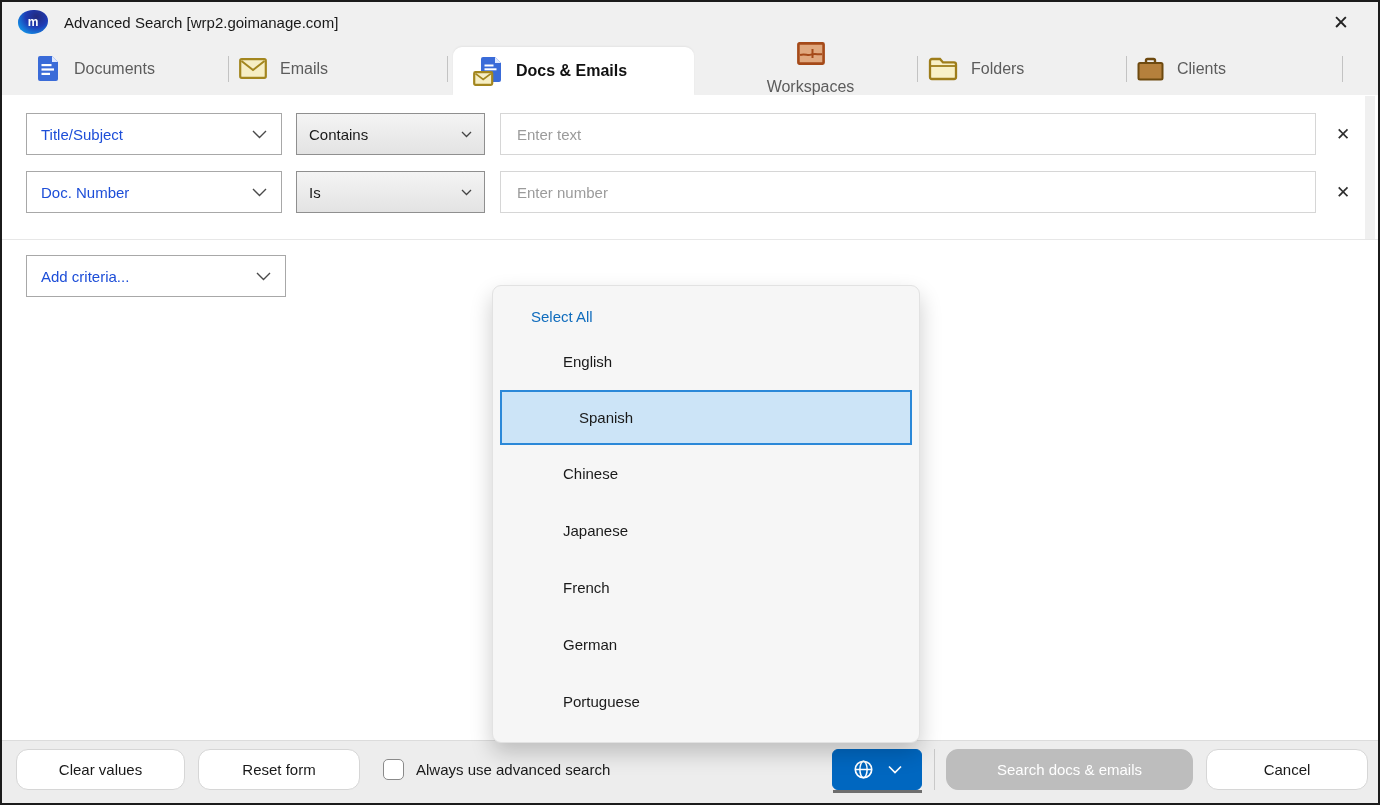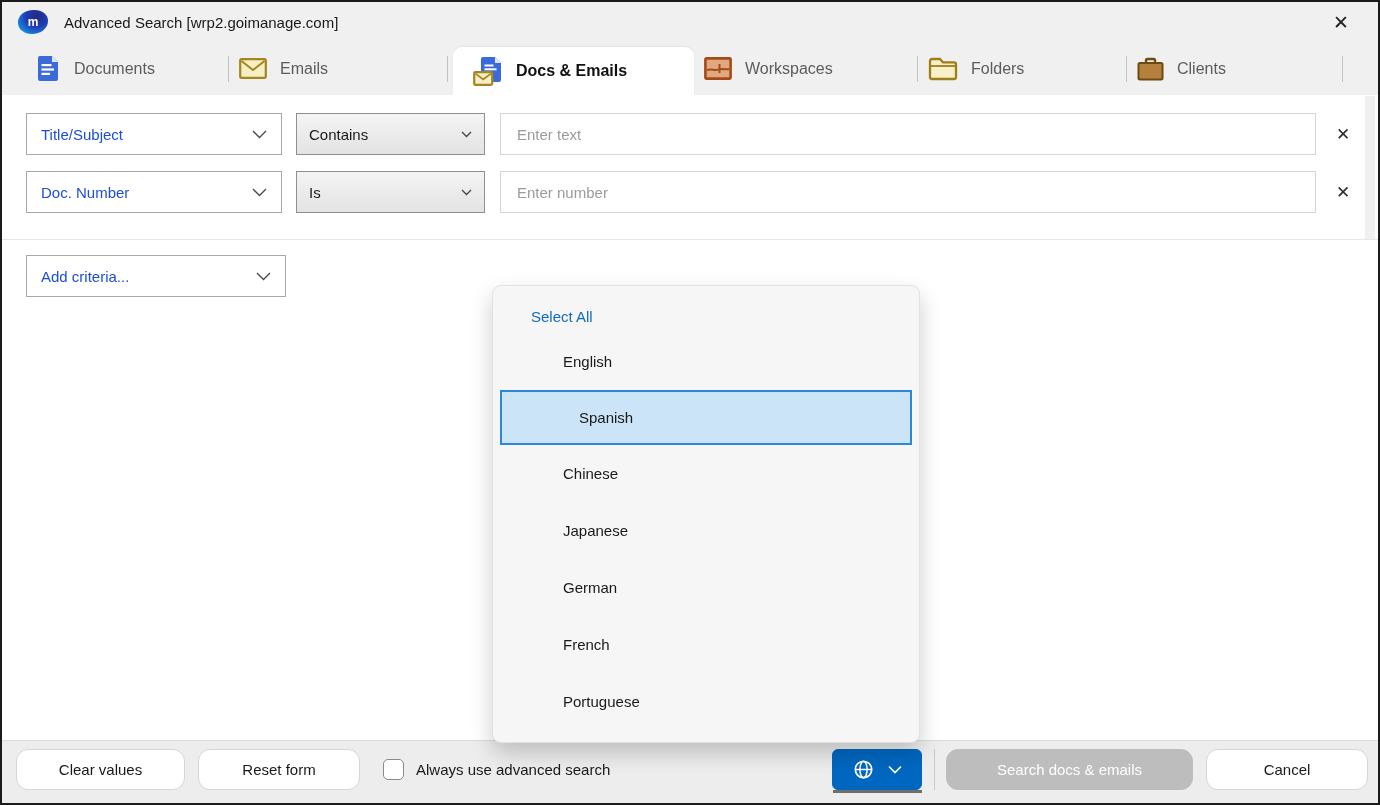--- a/index.html
+++ b/index.html
@@ -21,21 +21,21 @@
   
   .tabbar { position:absolute; left:0; top:40px; right:0; height:53px; background:#f0f0f0; display:flex; align-items:flex-end; padding-left:24px; }
   .tab { display:flex; align-items:center; height:53px; gap:13px; padding-left:10px; cursor:pointer; }
   .tab .lbl { font-size:16px; color:#5c5c5c; }
   .tab-div { width:1px; height:26px; background:#c3c3c3; align-self:center; }
   .tab.active {
     height:48px; background:#fff; border-radius:9px 9px 0 0; box-shadow:0 -1px 2px rgba(0,0,0,.05);
     margin-left:5px; padding-left:20px;
   }
   .tab.active .lbl { color:#111; font-weight:bold; font-size:16px; }
-  .w-doc { width:202px; } .w-em { width:218px; } .w-act { width:241px; } .w-ws { width:223px; } .w-fo { width:208px; } .w-cl { width:215px; }
+  .w-doc { width:202px; } .w-em { width:218px; } .w-act { width:241px; } .w-ws { width:223px;flex-direction:column; } .w-fo { width:208px; } .w-cl { width:215px; }
   .ticon { display:flex; align-items:center; justify-content:center; }
   
   .content { position:absolute; left:0; top:93px; right:0; bottom:63px; background:#fff; }
   .dd {
     position:absolute; height:42px; background:#fff; border:1px solid #a8a8a8; display:flex; align-items:center;
     padding:0 14px; font-size:15px; color:#1d4ed8; cursor:pointer; justify-content:space-between;
   }
   .sel {
     position:absolute; height:42px; background:linear-gradient(#f4f4f4,#e3e3e3); border:1px solid #8f8f8f;
     display:flex; align-items:center; padding:0 12px; font-size:15px; color:#191919; cursor:pointer; justify-content:space-between;
@@ -218,22 +218,22 @@
         </span>
     </div>
   </div>
 
   <div class="popup">
     <div class="select-all">Select All</div>
     <div class="lang-item">English</div>
     <div class="lang-item selected">Spanish</div>
     <div class="lang-item">Chinese</div>
     <div class="lang-item">Japanese</div>
+    <div class="lang-item">French</div>
     <div class="lang-item">German</div>
-    <div class="lang-item">French</div>
     <div class="lang-item">Portuguese</div>
   </div>
 
   <div class="footer">
     <div class="btn btn-clear">Clear values</div>
     <div class="btn btn-reset">Reset form</div>
     <div class="chk"></div>
     <div class="chk-label">Always use advanced search</div>
 
     <div class="btn btn-globe">

